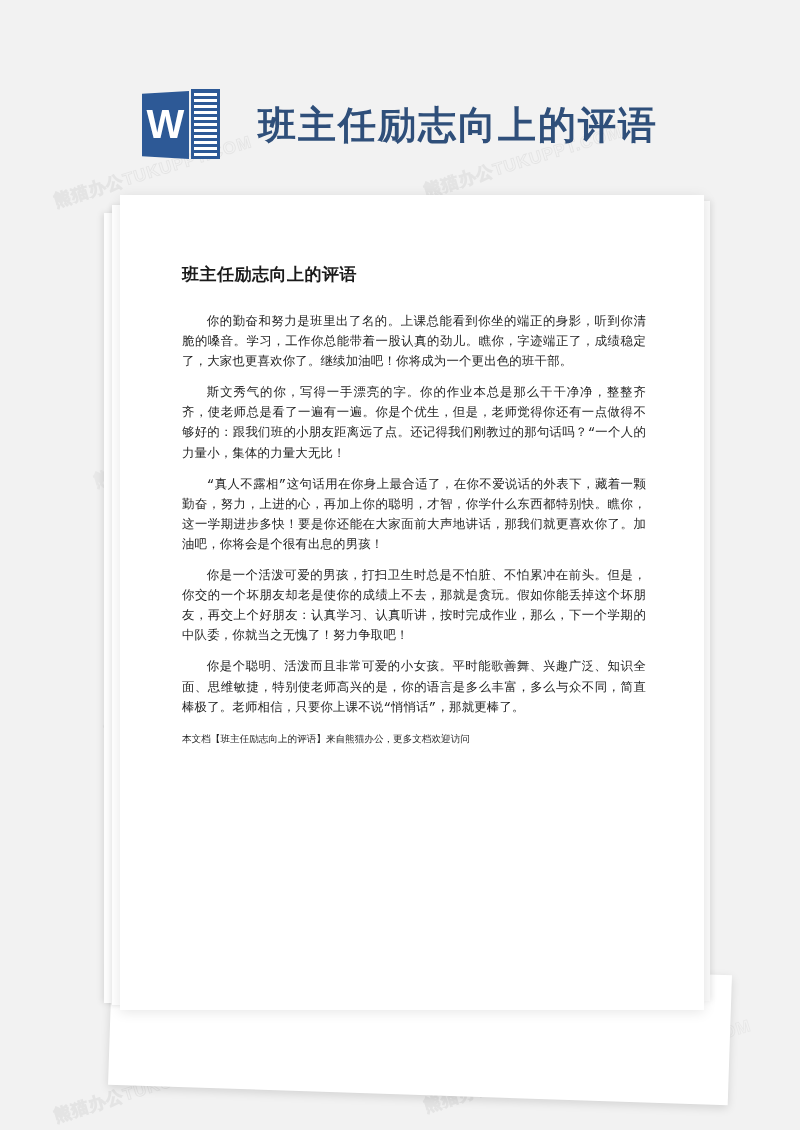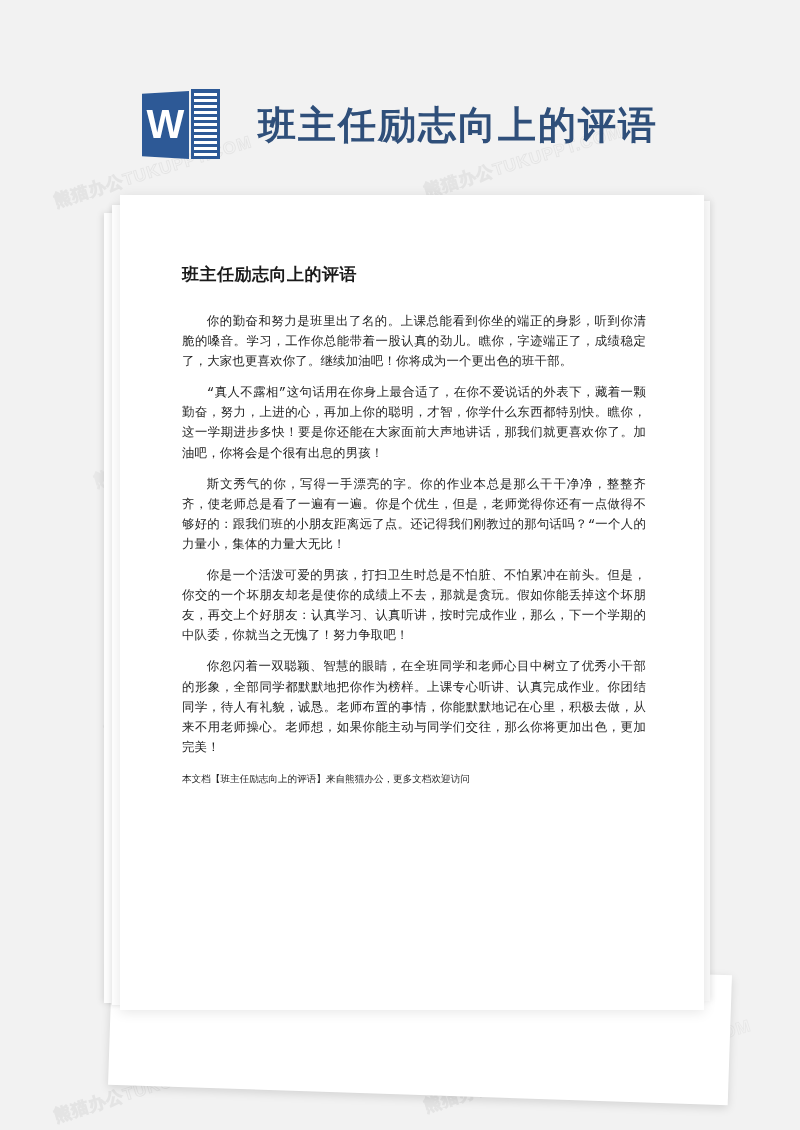--- a/index.html
+++ b/index.html
@@ -238,21 +238,21 @@
 <div class="stack">
   <div class="sheet-tilt"></div>
   <div class="sheet-edge-a"></div>
   <div class="sheet-edge-b"></div>
   <div class="sheet-edge-r"></div>
 
   <div class="page">
     <h1 class="doc-title">班主任励志向上的评语</h1>
 
     <p class="para">你的勤奋和努力是班里出了名的。上课总能看到你坐的端正的身影，听到你清脆的嗓音。学习，工作你总能带着一股认真的劲儿。瞧你，字迹端正了，成绩稳定了，大家也更喜欢你了。继续加油吧！你将成为一个更出色的班干部。</p>
+    <p class="para">斯文秀气的你，写得一手漂亮的字。你的作业本总是那么干干净净，整整齐齐，使老师总是看了一遍有一遍。你是个优生，但是，老师觉得你还有一点做得不够好的：跟我们班的小朋友距离远了点。还记得我们刚教过的那句话吗？“一个人的力量小，集体的力量大无比！</p>
     <p class="para">“真人不露相”这句话用在你身上最合适了，在你不爱说话的外表下，藏着一颗勤奋，努力，上进的心，再加上你的聪明，才智，你学什么东西都特别快。瞧你，这一学期进步多快！要是你还能在大家面前大声地讲话，那我们就更喜欢你了。加油吧，你将会是个很有出息的男孩！</p>
-    <p class="para">斯文秀气的你，写得一手漂亮的字。你的作业本总是那么干干净净，整整齐齐，使老师总是看了一遍有一遍。你是个优生，但是，老师觉得你还有一点做得不够好的：跟我们班的小朋友距离远了点。还记得我们刚教过的那句话吗？“一个人的力量小，集体的力量大无比！</p>
     <p class="para">你是一个活泼可爱的男孩，打扫卫生时总是不怕脏、不怕累冲在前头。但是，你交的一个坏朋友却老是使你的成绩上不去，那就是贪玩。假如你能丢掉这个坏朋友，再交上个好朋友：认真学习、认真听讲，按时完成作业，那么，下一个学期的中队委，你就当之无愧了！努力争取吧！</p>
-    <p class="para">你忽闪着一双聪颖、智慧的眼睛，在全班同学和老师心目中树立了优秀小干部的形象，全部同学都默默地把你作为榜样。上课专心听讲、认真完成作业。你团结同学，待人有礼貌，诚恳。老师布置的事情，你能默默地记在心里，积极去做，从来不用老师操心。老师想，如果你能主动与同学们交往，那么你将更加出色，更加完美！</p>
+    <p class="para">你是个聪明、活泼而且非常可爱的小女孩。平时能歌善舞、兴趣广泛、知识全面、思维敏捷，特别使老师高兴的是，你的语言是多么丰富，多么与众不同，简直棒极了。老师相信，只要你上课不说“悄悄话”，那就更棒了。</p>
 
     <div class="footer-note">本文档【班主任励志向上的评语】来自熊猫办公，更多文档欢迎访问</div>
 
   </div>
 </div>
 
 </body></html>

